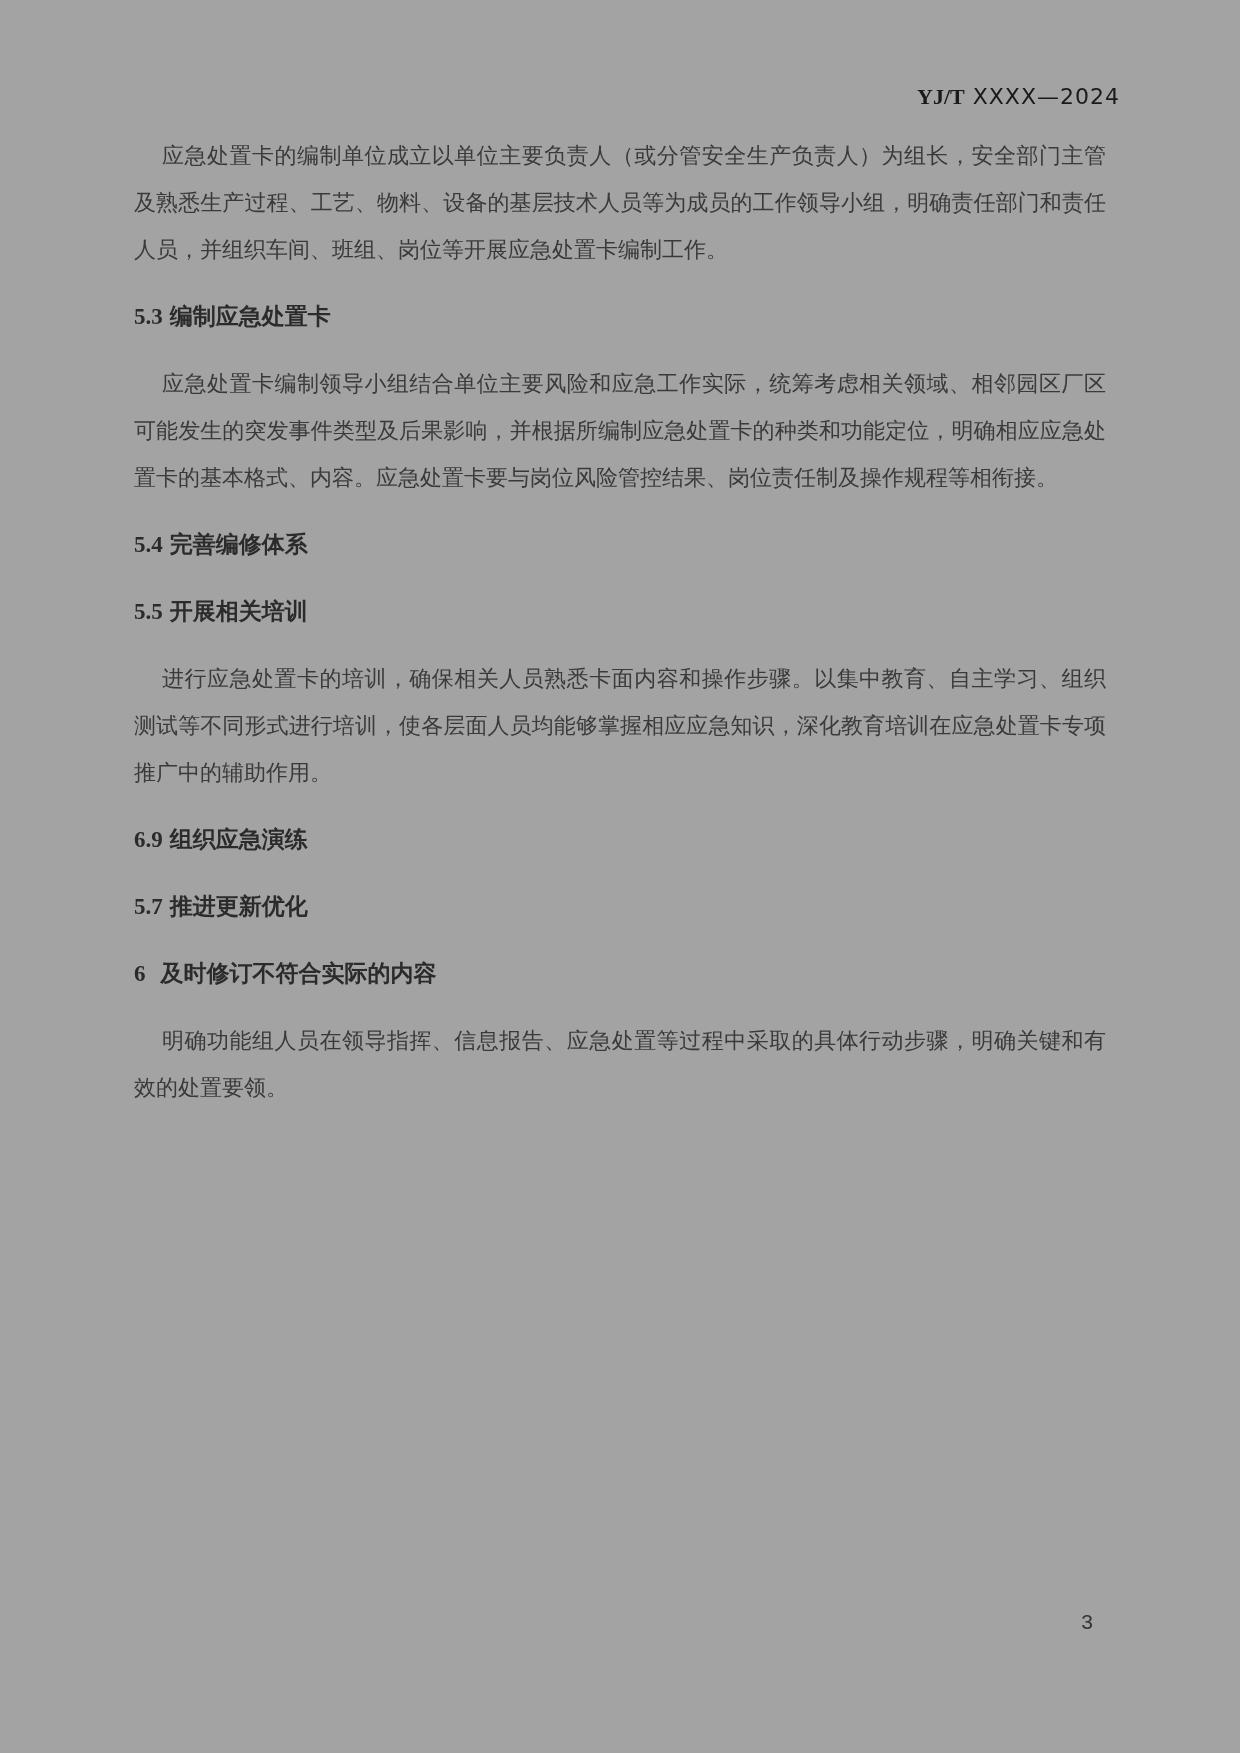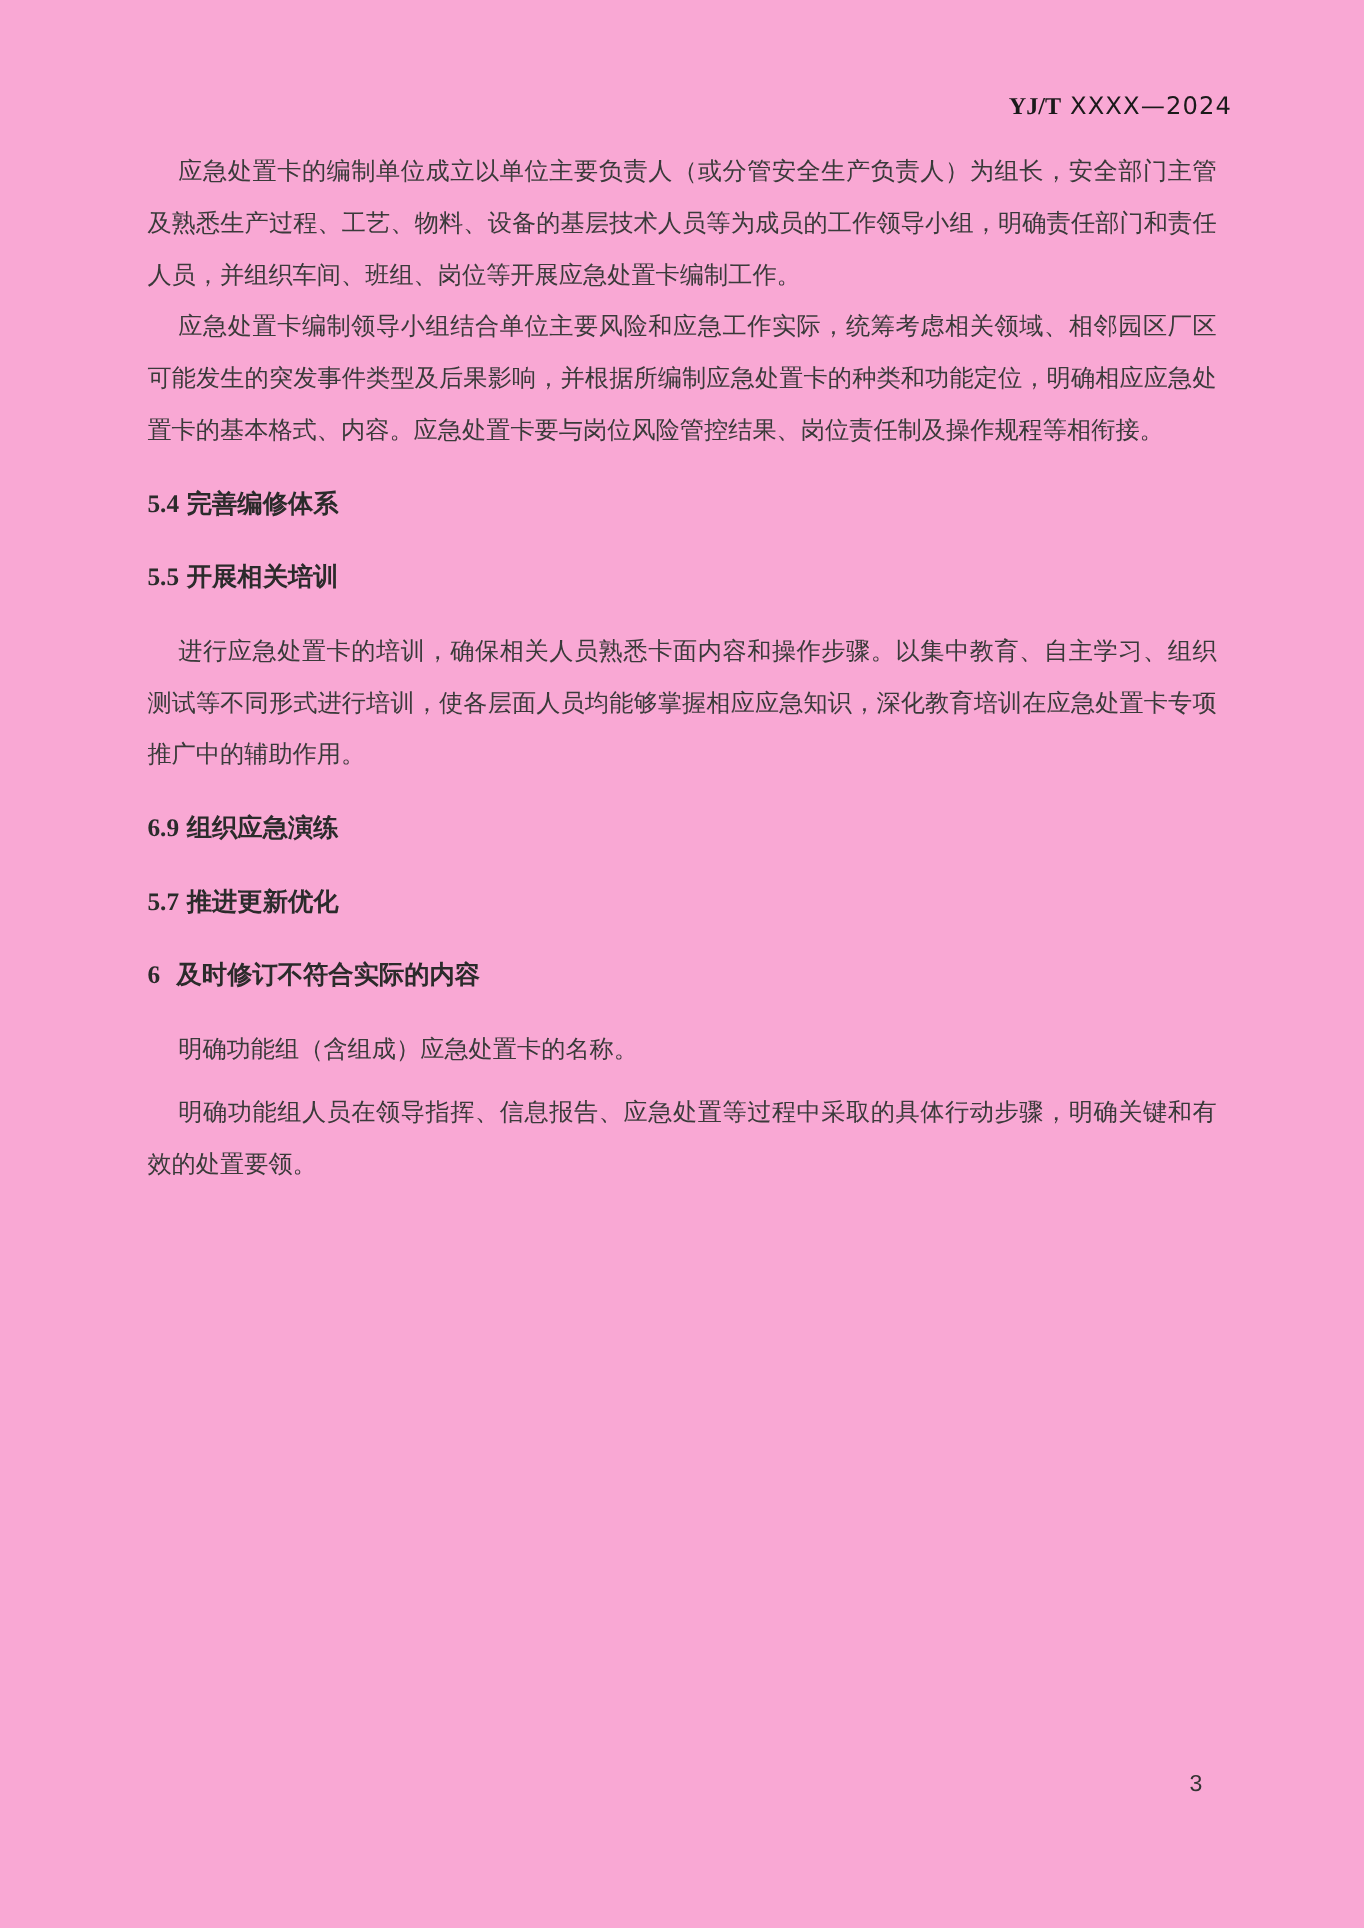--- a/index.html
+++ b/index.html
@@ -4,21 +4,21 @@
 <style>
   html, body {
     margin: 0;
     padding: 0;
     background: #ffffff;
   }
   .page {
     position: relative;
     width: 1240px;
     height: 1753px;
-    background: #f9a8d4;
+    background: #a3a3a3;
     overflow: hidden;
     font-family: "Liberation Serif", "DejaVu Serif", serif;
     color: #3a3a3a;
   }
   .doc-header {
     position: absolute;
     top: 84px;
     right: 120px;
     font-size: 22px;
     color: #1a1a1a;
@@ -88,20 +88,23 @@
 <div class="page">
 
   <div class="doc-header">
     <span class="code-prefix">YJ/T</span><span class="code-number">XXXX—2024</span>
   </div>
 
   <div class="content">
 
     <p class="body-para">应急处置卡的编制单位成立以单位主要负责人（或分管安全生产负责人）为组长，安全部门主管及熟悉生产过程、工艺、物料、设备的基层技术人员等为成员的工作领导小组，明确责任部门和责任人员，并组织车间、班组、岗位等开展应急处置卡编制工作。</p>
 
+    <h3 class="sec-heading">
+      <span class="h-num">5.3</span><span class="h-title">编制应急处置卡</span>
+    </h3>
     <p class="body-para">应急处置卡编制领导小组结合单位主要风险和应急工作实际，统筹考虑相关领域、相邻园区厂区可能发生的突发事件类型及后果影响，并根据所编制应急处置卡的种类和功能定位，明确相应应急处置卡的基本格式、内容。应急处置卡要与岗位风险管控结果、岗位责任制及操作规程等相衔接。</p>
 
     <h3 class="sec-heading">
       <span class="h-num">5.4</span><span class="h-title">完善编修体系</span>
     </h3>
 
     <h3 class="sec-heading">
       <span class="h-num">5.5</span><span class="h-title">开展相关培训</span>
     </h3>
     <p class="body-para">进行应急处置卡的培训，确保相关人员熟悉卡面内容和操作步骤。以集中教育、自主学习、组织测试等不同形式进行培训，使各层面人员均能够掌握相应应急知识，深化教育培训在应急处置卡专项推广中的辅助作用。</p>
@@ -110,21 +113,20 @@
       <span class="h-num">6.9</span><span class="h-title">组织应急演练</span>
     </h3>
 
     <h3 class="sec-heading">
       <span class="h-num">5.7</span><span class="h-title">推进更新优化</span>
     </h3>
 
     <h3 class="sec-heading chapter">
       <span class="h-num">6</span><span class="h-title">及时修订不符合实际的内容</span>
     </h3>
-    <p class="body-para">明确功能组（含组成）应急处置卡的名称。</p>
     <p class="body-para spaced">明确功能组人员在领导指挥、信息报告、应急处置等过程中采取的具体行动步骤，明确关键和有效的处置要领。</p>
 
   </div>
 
   <div class="doc-footer">
     <span>3</span>
   </div>
 
 </div>
 

